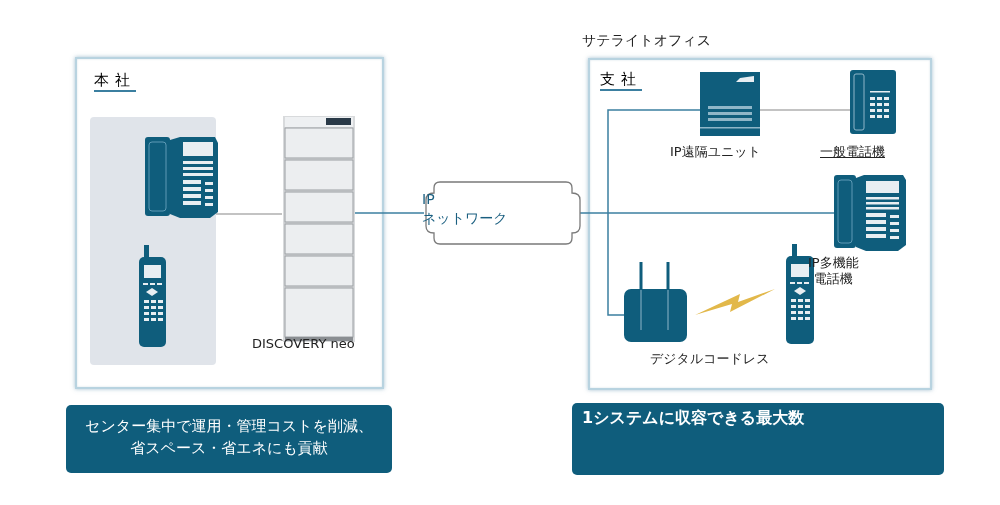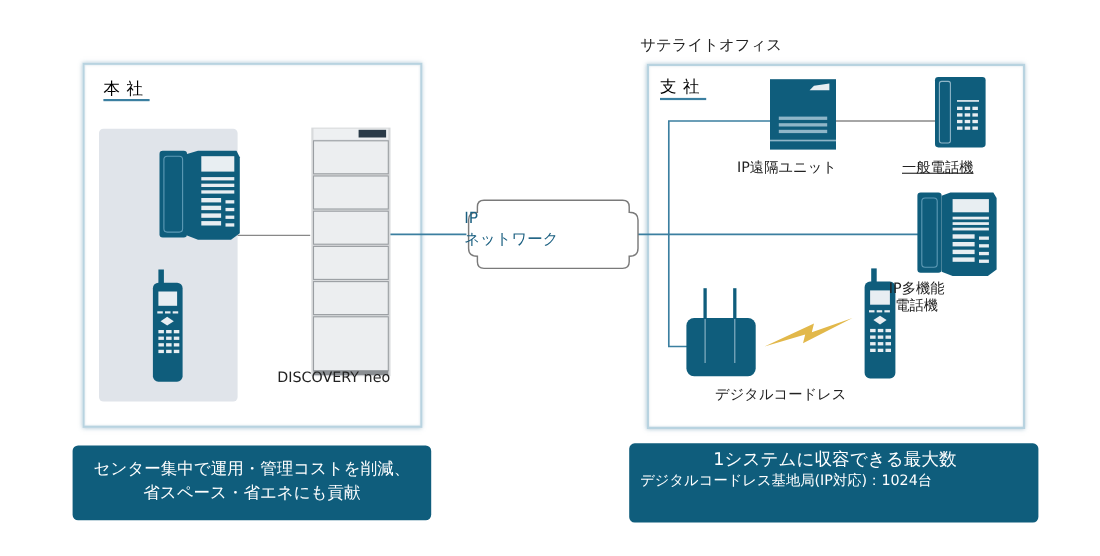--- a/index.html
+++ b/index.html
@@ -25,21 +25,21 @@
   #discovery-label { left: 252px; top: 336px; text-align: right; }
   #ip-remote-label { left: 670px; top: 143px; }
   #general-phone-label { left: 820px; top: 143px; text-decoration: underline; }
   #ip-phone-label { left: 808px; top: 255px; line-height: 16px; text-align: center; white-space: pre-line; }
   #cordless-label { left: 650px; top: 350px; }
   #network-text { left: 422px; top: 190px; width: 160px; font-size: 14px; color: #1a5f80; line-height: 19px; white-space: pre-line; }
 
   .callout { position: absolute; background: #0f5d7c; color: #fff; border-radius: 5px; }
   #hq-callout { left: 66px; top: 405px; width: 326px; height: 68px; font-size: 15px; text-align: center; line-height: 22px; padding-top: 10px; box-sizing: border-box; white-space: pre-line; }
   #br-callout { left: 572px; top: 403px; width: 372px; height: 72px; box-sizing: border-box; padding: 4px 8px 0 10px; }
-  #br-callout-title { font-size: 16px; text-align: center; line-height: 22px; }
+  #br-callout-title { font-size: 16px; text-align: left; line-height: 22px; font-weight: bold; }
   .br-line { font-size: 13px; line-height: 17px; }
 
   svg { position: absolute; left: 0; top: 0; }
 </style>
 </head>
 <body>
 
 <div class="panel" id="hq-panel"></div>
 <div class="panel" id="br-panel"></div>
 
@@ -208,14 +208,13 @@
 <div class="lbl" id="ip-remote-label">IP遠隔ユニット</div>
 <div class="lbl" id="general-phone-label">一般電話機</div>
 <div class="lbl" id="ip-phone-label">IP多機能
 電話機</div>
 <div class="lbl" id="cordless-label">デジタルコードレス</div>
 
 <div class="callout" id="hq-callout">センター集中で運用・管理コストを削減、
 省スペース・省エネにも貢献</div>
 <div class="callout" id="br-callout">
   <div id="br-callout-title">1システムに収容できる最大数</div>
-  <div class="br-line">デジタルコードレス基地局(IP対応)：1024台</div>
 </div>
 
 </body></html>

